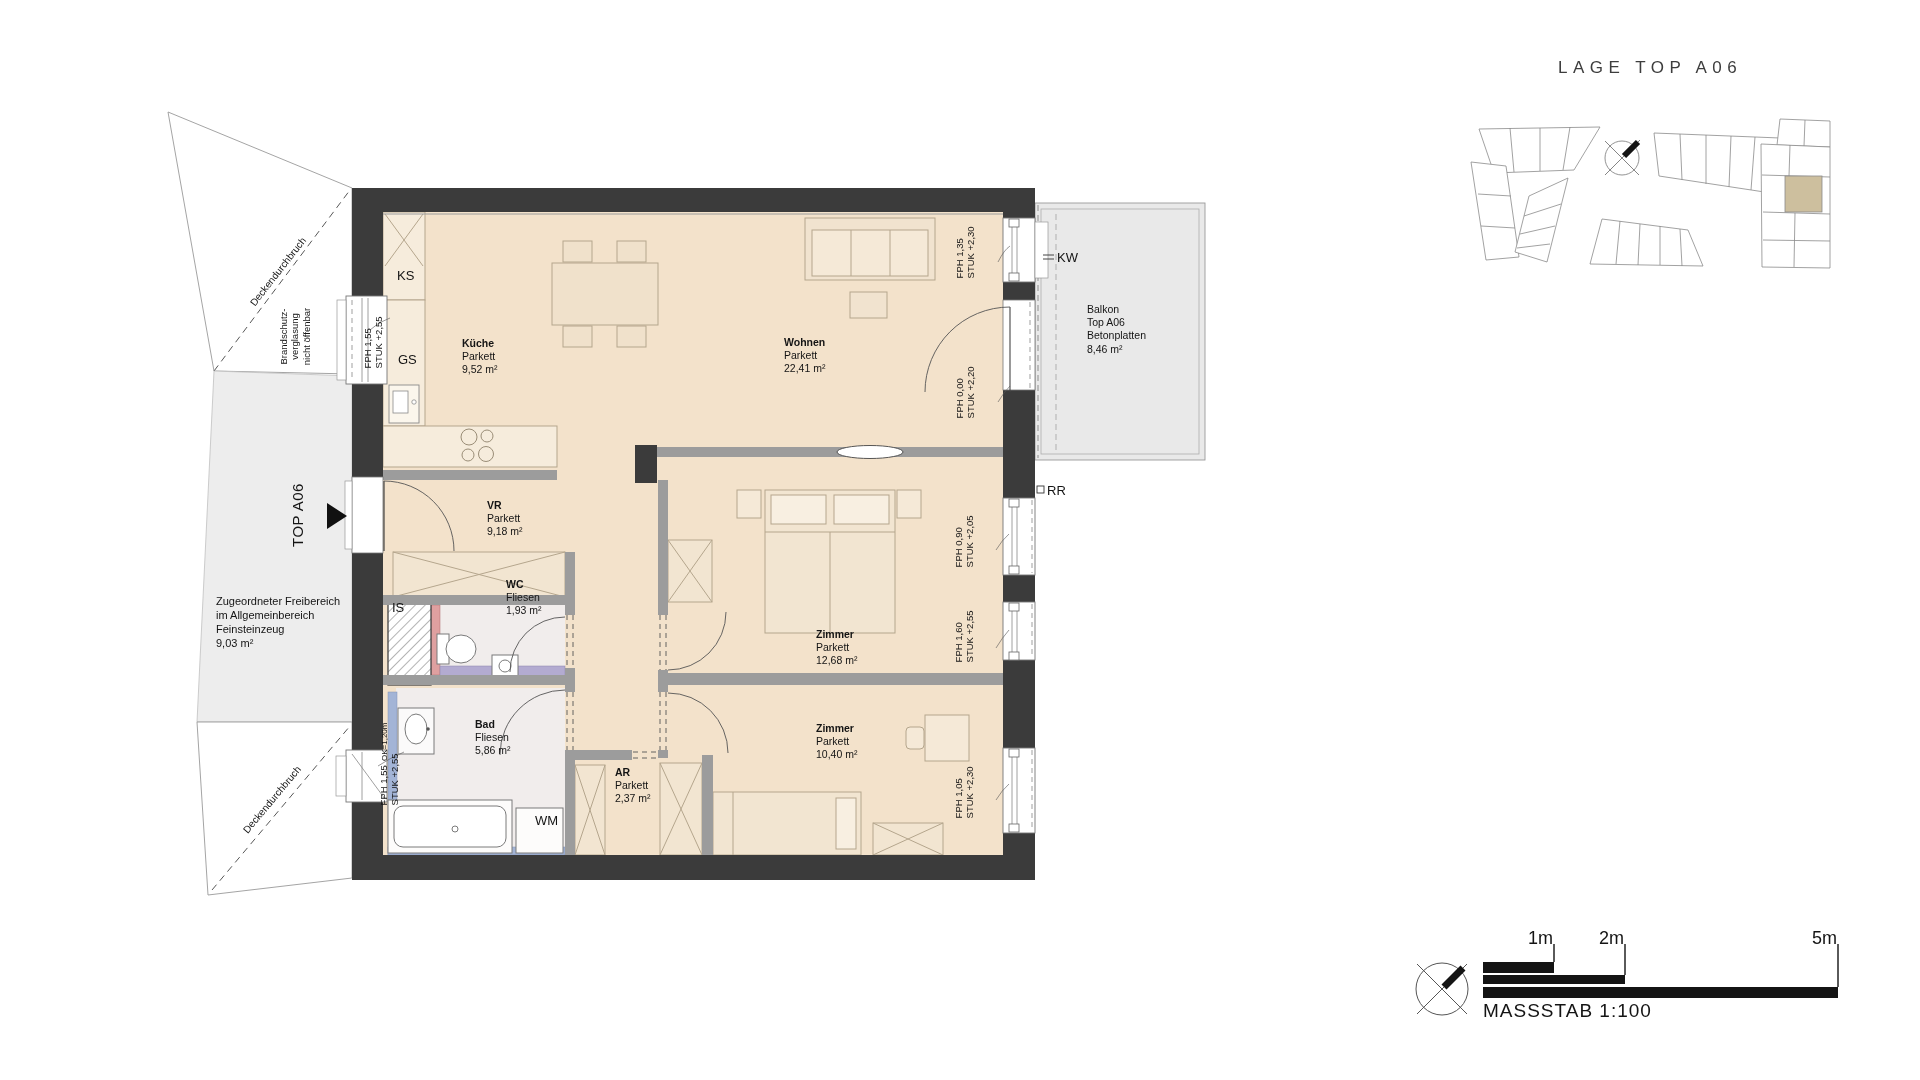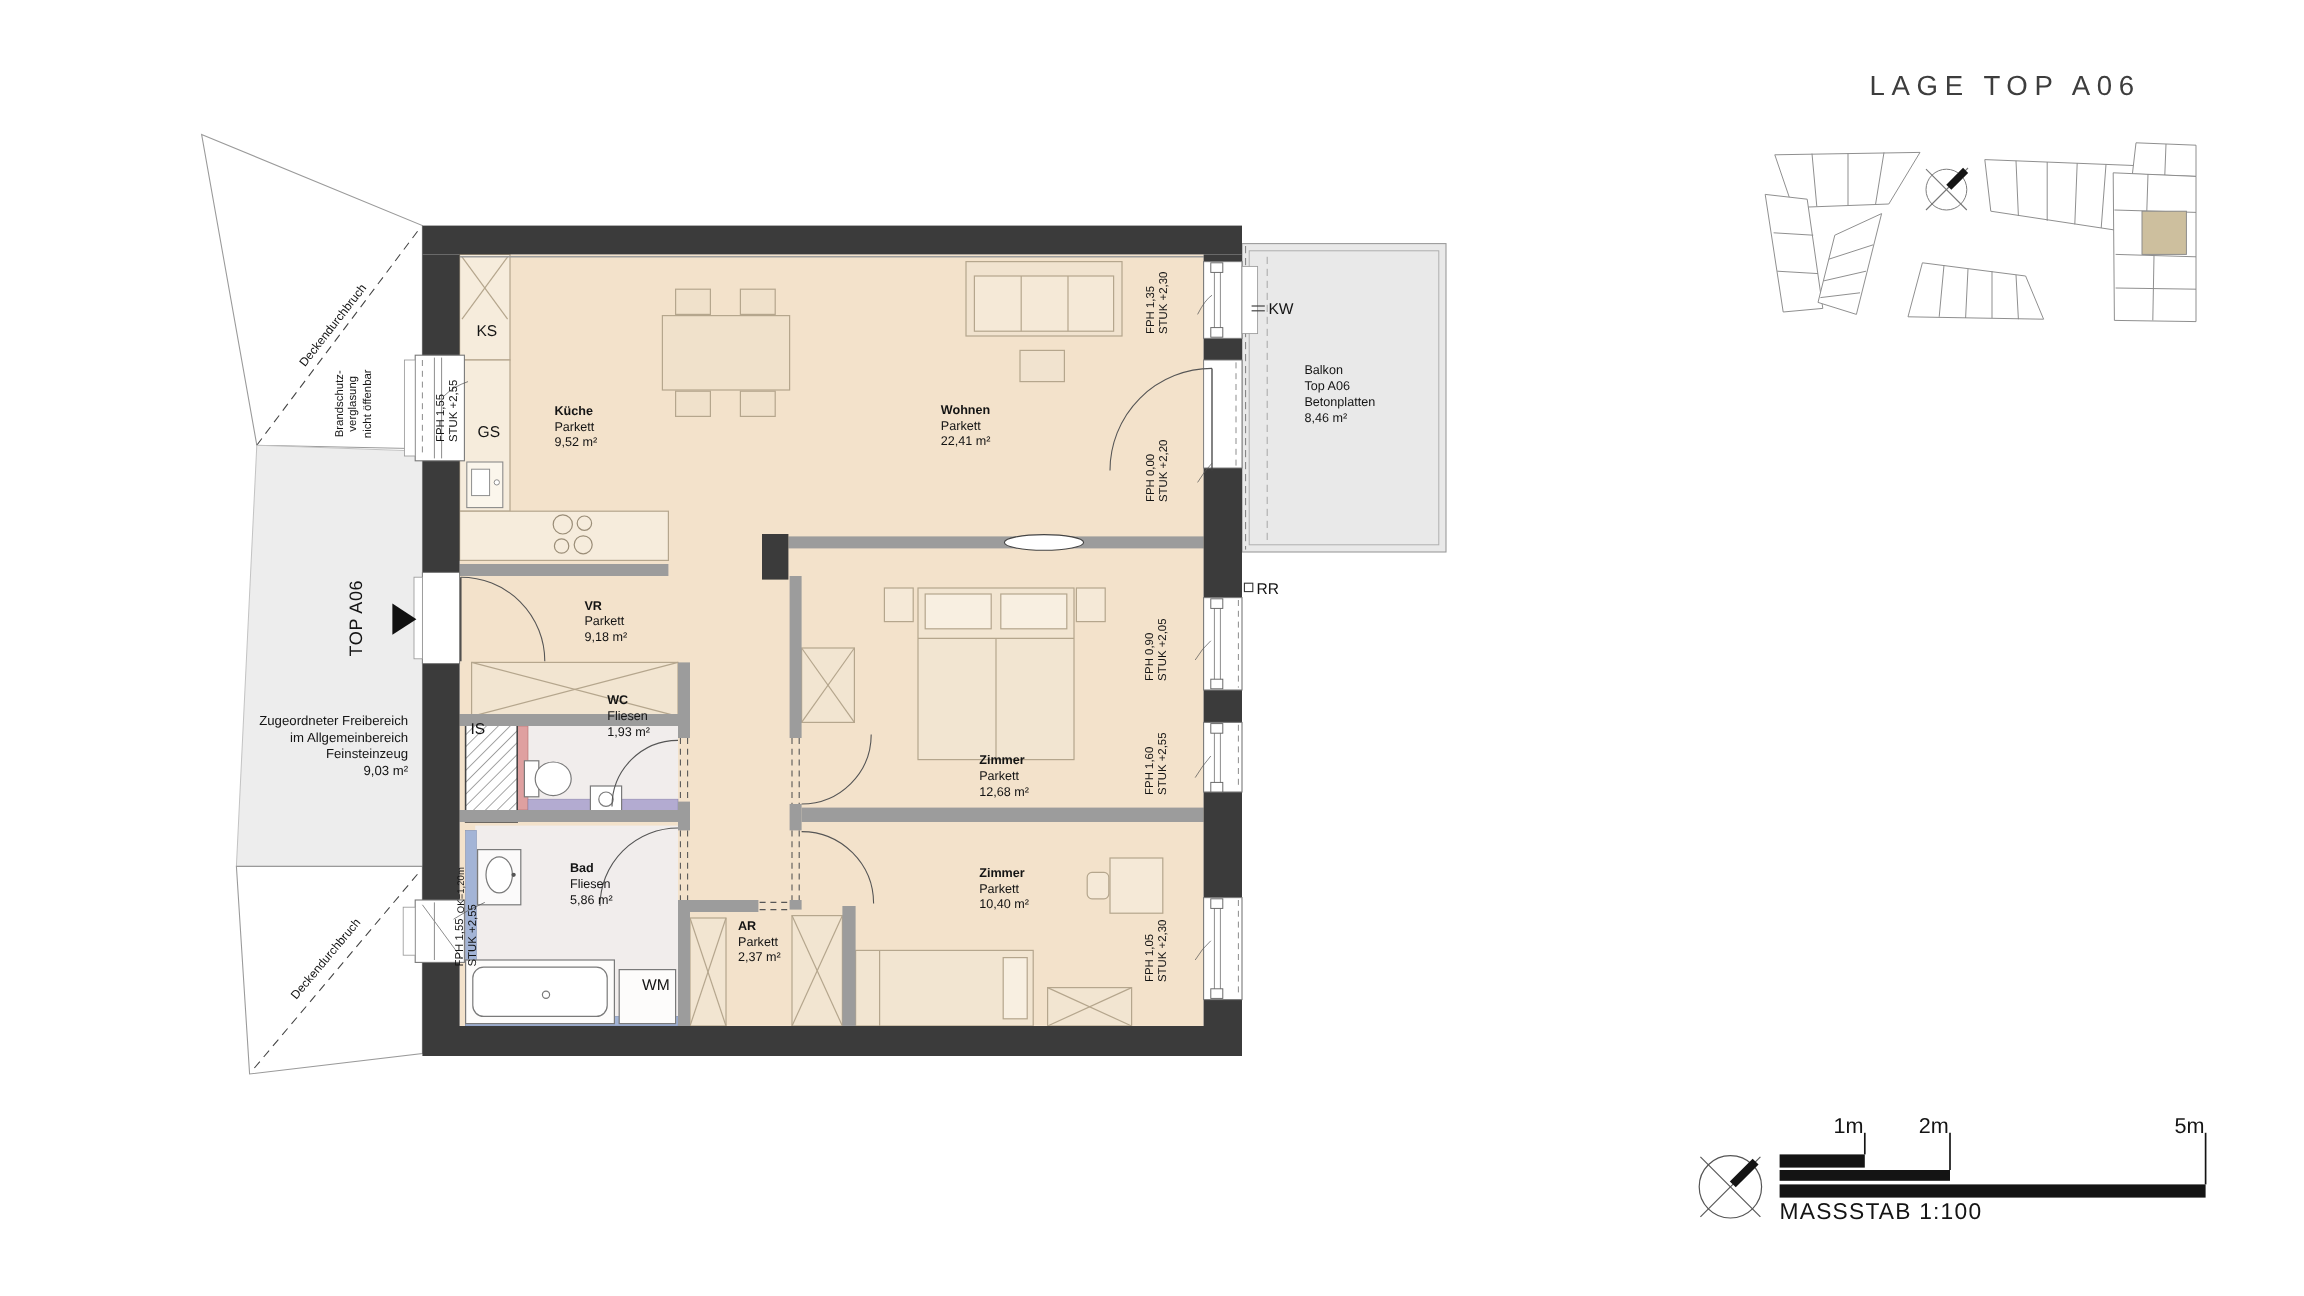--- a/index.html
+++ b/index.html
@@ -17,23 +17,23 @@
   .bold{font-weight:normal;}
   .small-label{font-size:13px;color:#141414;}
   .tiny{font-size:8px;}
   .win-label{font-size:9.5px;line-height:1.18;color:#141414;
              transform:rotate(-90deg);transform-origin:left bottom;}
   .rot90{transform:rotate(-90deg);transform-origin:left bottom;}
   .brand-label{font-size:9.5px;line-height:1.2;text-align:center;
                transform:rotate(-90deg);transform-origin:left bottom;}
   .top-label{font-size:15px;letter-spacing:.5px;transform:rotate(-90deg);transform-origin:left bottom;}
   .diag{font-size:10px;transform-origin:center;}
-  .freib-label{font-size:11px;line-height:1.26;text-align:right;}
+  .freib-label{font-size:11px;line-height:1.26;}
   .balk-label{font-size:10.5px;line-height:1.26;}
-  .site-title{font-size:23px;letter-spacing:5.5px;color:#3d3d3d;}
+  .site-title{font-size:17px;letter-spacing:5.5px;color:#3d3d3d;}
   .scale-num{font-size:18px;text-align:right;}
   .scale-cap{font-size:19px;letter-spacing:1px;}
 </style>
 </head>
 <body>
 
 <div id="stage">
 
 <svg id="plan-svg" width="1920" height="1080" viewBox="0 0 1920 1080">
   <defs>

